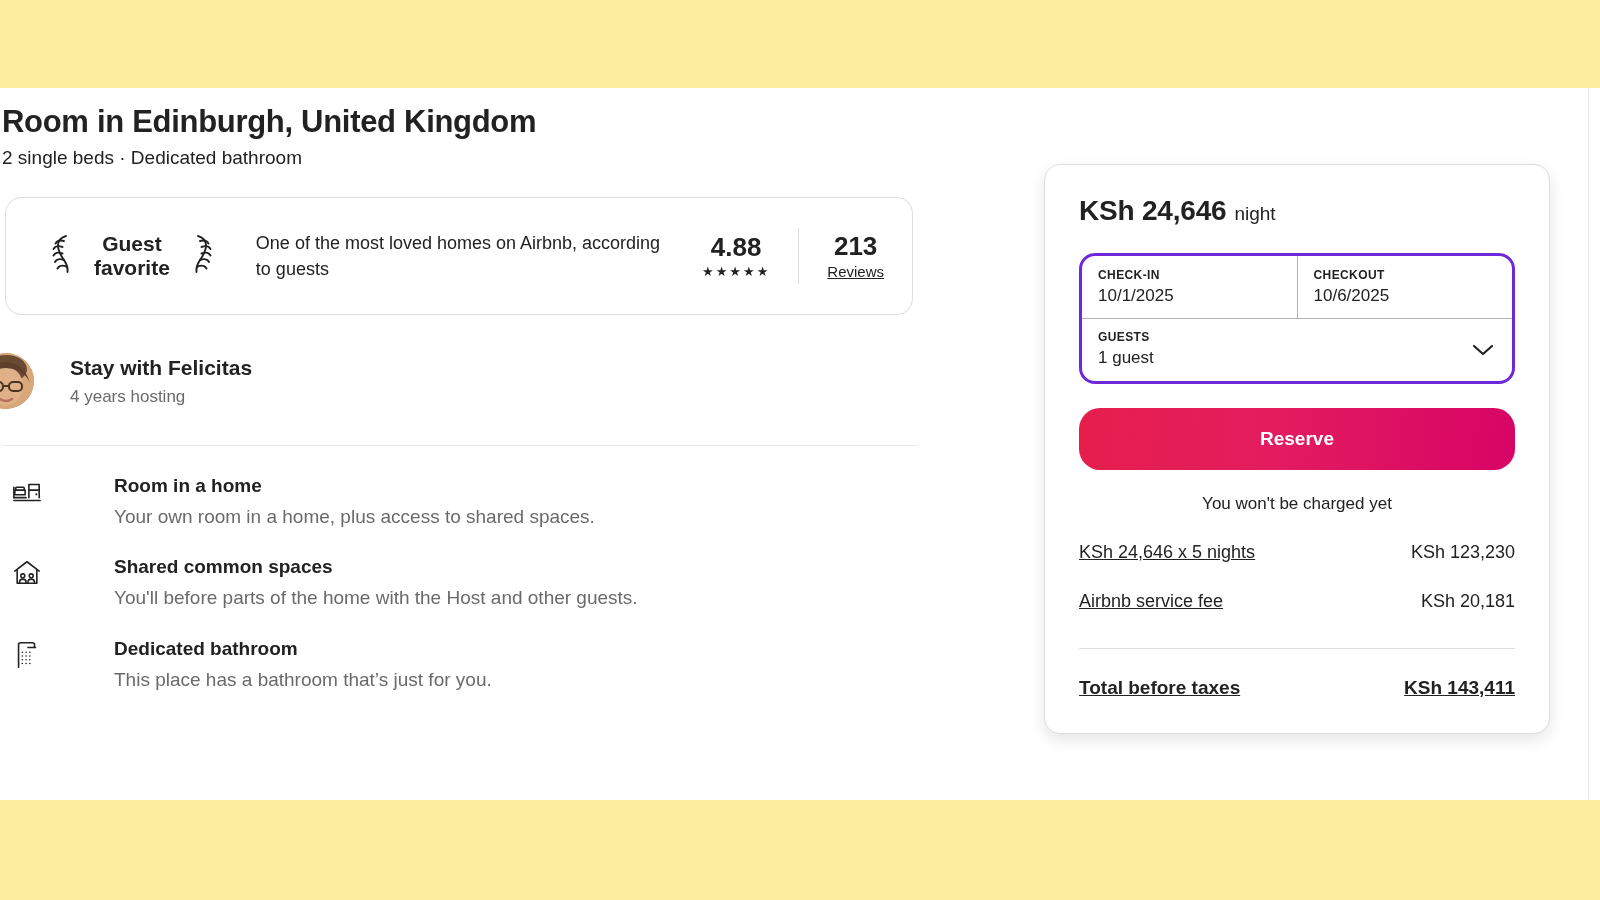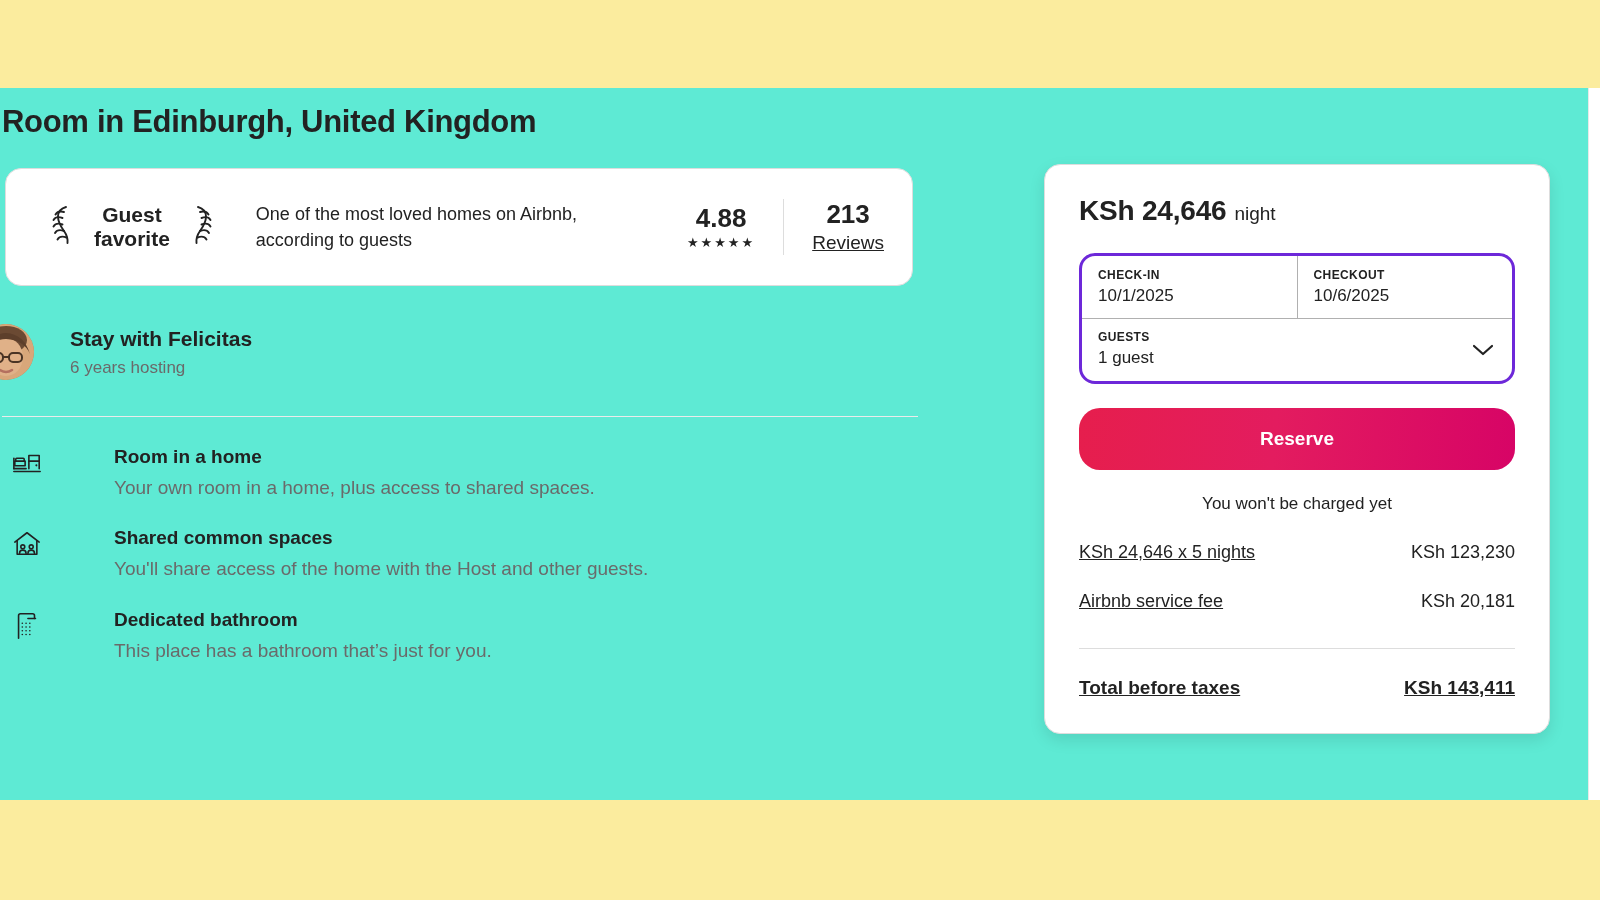--- a/index.html
+++ b/index.html
@@ -17,21 +17,21 @@
     position: relative;
   }
 
   
   .viewport {
     position: absolute;
     left: 0;
     top: 88px;
     width: 1588px;
     height: 712px;
-    background: #5eead4;
+    background: #ffffff;
     overflow: hidden;
   }
   .right-rail {
     position: absolute;
     left: 1588px;
     top: 88px;
     width: 12px;
     height: 712px;
     background: #ffffff;
     border-left: 1px solid #e8e8e8;
@@ -112,21 +112,21 @@
     line-height: 1.1;
     color: #222222;
   }
   .gf-stat .stars {
     font-size: 13px;
     letter-spacing: 2px;
     color: #222222;
     margin-top: 3px;
   }
   .gf-stat .sub {
-    font-size: 19px;
+    font-size: 15px;
     text-decoration: underline;
     color: #222222;
     margin-top: 3px;
   }
   .gf-divider {
     width: 1px;
     height: 56px;
     background: #dddddd;
     flex: none;
   }
@@ -318,20 +318,21 @@
   }
 </style>
 </head>
 <body>
 
 <div class="viewport">
 
   <div class="left-col">
 
     <h1 class="page-title">Room in Edinburgh, United Kingdom</h1>
+    <div class="page-subtitle">2 single beds · Dedicated bathroom</div>
 
     <div class="gf-card">
 
       <div class="gf-badge">
         <span class="laurel">
           <svg width="30" height="42" viewBox="0 0 30 42" fill="none" stroke="#222" stroke-width="1.9" stroke-linecap="round">
             <path d="M22 3c-5 1.5-8 5-8 9.5 0 6 3.5 11 6 14.5 2.5 3.5 4 7.5 3.5 12"></path>
             <path d="M20 8c-4-1-7 0-8.5 2.5"></path>
             <path d="M18.5 14c-4-1.5-7.5-.5-9 2"></path>
             <path d="M18.5 20.5c-4-1.5-7.5-.5-9 2"></path>
@@ -384,21 +385,21 @@
             <path d="M4 30 Q10 10 28 9 Q46 10 52 30 Q46 16 28 15 Q10 16 4 30Z" fill="#5d3f2b"></path>
             <rect x="12" y="29" width="13" height="9" rx="4" fill="none" stroke="#4a3425" stroke-width="2"></rect>
             <rect x="31" y="29" width="13" height="9" rx="4" fill="none" stroke="#4a3425" stroke-width="2"></rect>
             <path d="M25 33h6" stroke="#4a3425" stroke-width="2"></path>
             <path d="M22 46q6 4 12 0" stroke="#b4705f" stroke-width="2.5" fill="none" stroke-linecap="round"></path>
           </g>
         </svg>
       </div>
       <div class="host-text">
         <div class="host-name">Stay with Felicitas</div>
-        <div class="host-meta">6 years hosting</div>
+        <div class="host-meta">4 years hosting</div>
       </div>
     </div>
 
     <div class="section-divider"></div>
 
     <div class="features">
 
       <div class="feature">
         <div class="feature-icon">
           <svg width="30" height="30" viewBox="0 0 32 32" fill="none" stroke="#222" stroke-width="1.7" stroke-linecap="round" stroke-linejoin="round">
@@ -424,21 +425,21 @@
             <path d="M3 14L16 4l13 10"></path>
             <path d="M5.5 12.5V27h21V12.5"></path>
             <circle cx="11.5" cy="19" r="2.1"></circle>
             <circle cx="20.5" cy="19" r="2.1"></circle>
             <path d="M8 26q0-3.5 3.5-3.5T15 26"></path>
             <path d="M17 26q0-3.5 3.5-3.5T24 26"></path>
           </svg>
         </div>
         <div class="feature-body">
           <div class="feature-title">Shared common spaces</div>
-          <div class="feature-desc">You'll share access of the home with the Host and other guests.</div>
+          <div class="feature-desc">You'll before parts of the home with the Host and other guests.</div>
         </div>
       </div>
 
       <div class="feature">
         <div class="feature-icon">
           <svg width="30" height="30" viewBox="0 0 32 32" fill="none" stroke="#222" stroke-width="1.7" stroke-linecap="round" stroke-linejoin="round">
             <path d="M7 29V5a2 2 0 012-2h13a2 2 0 012 2v3"></path>
             <path d="M17 8h8"></path>
             <g fill="#222" stroke="none">
               <circle cx="11" cy="13" r="0.85"></circle>

